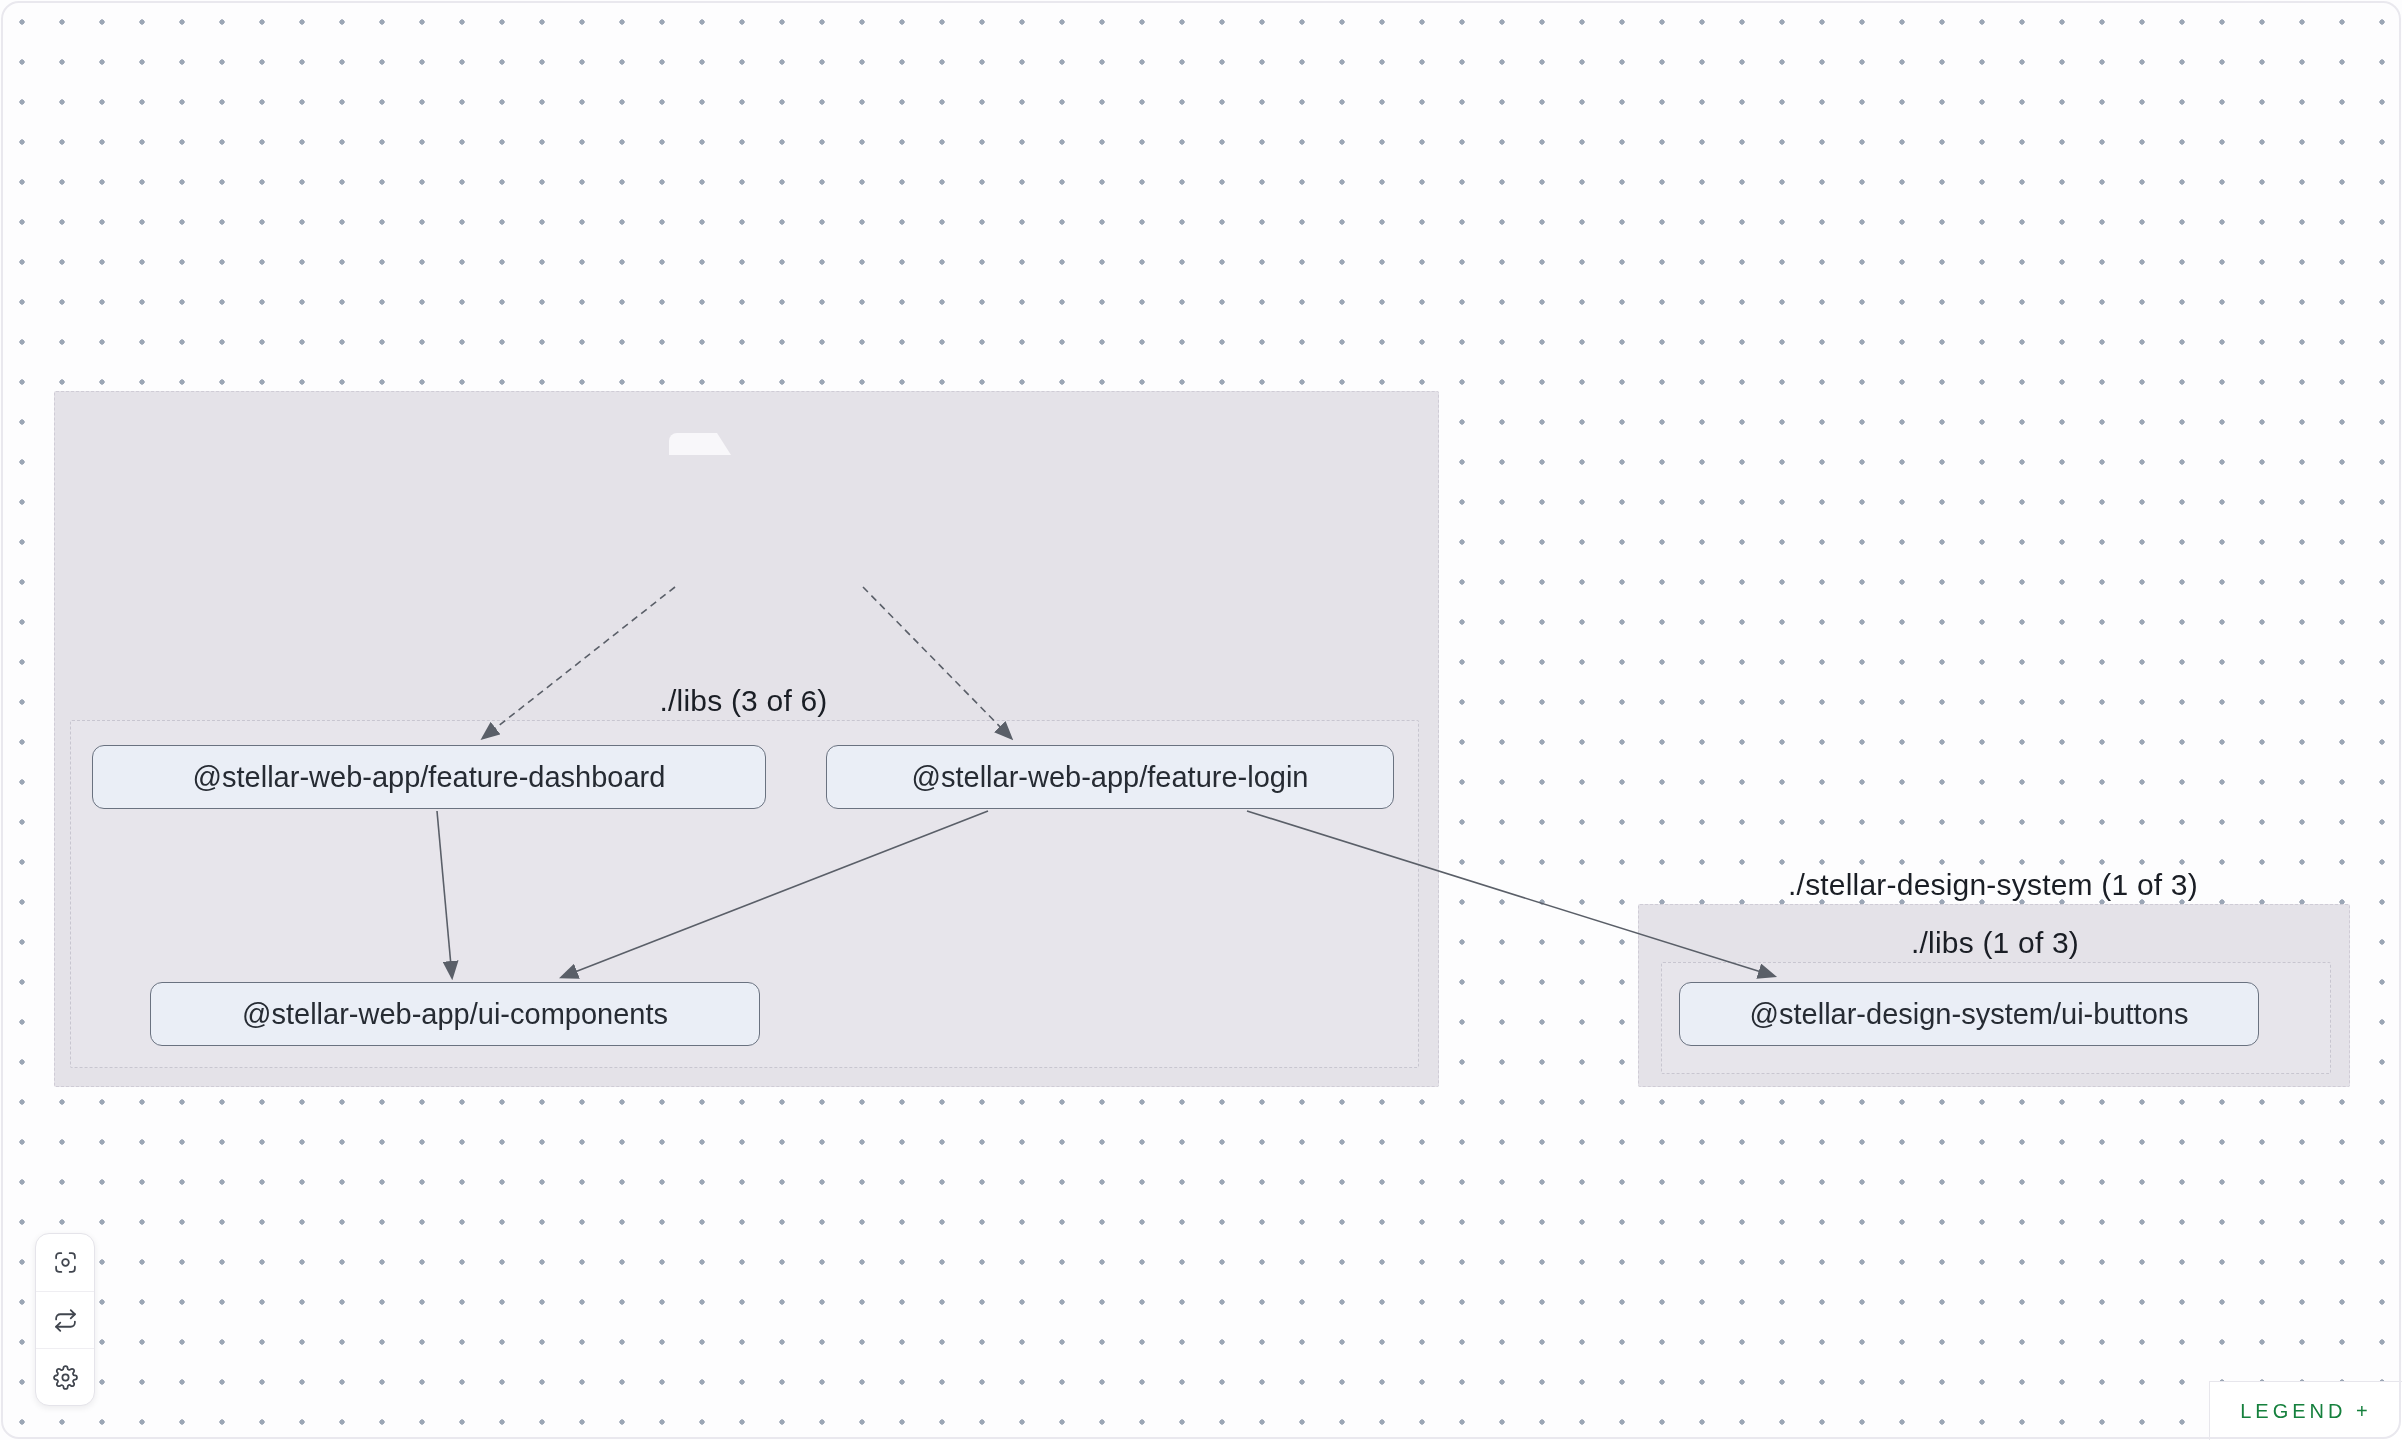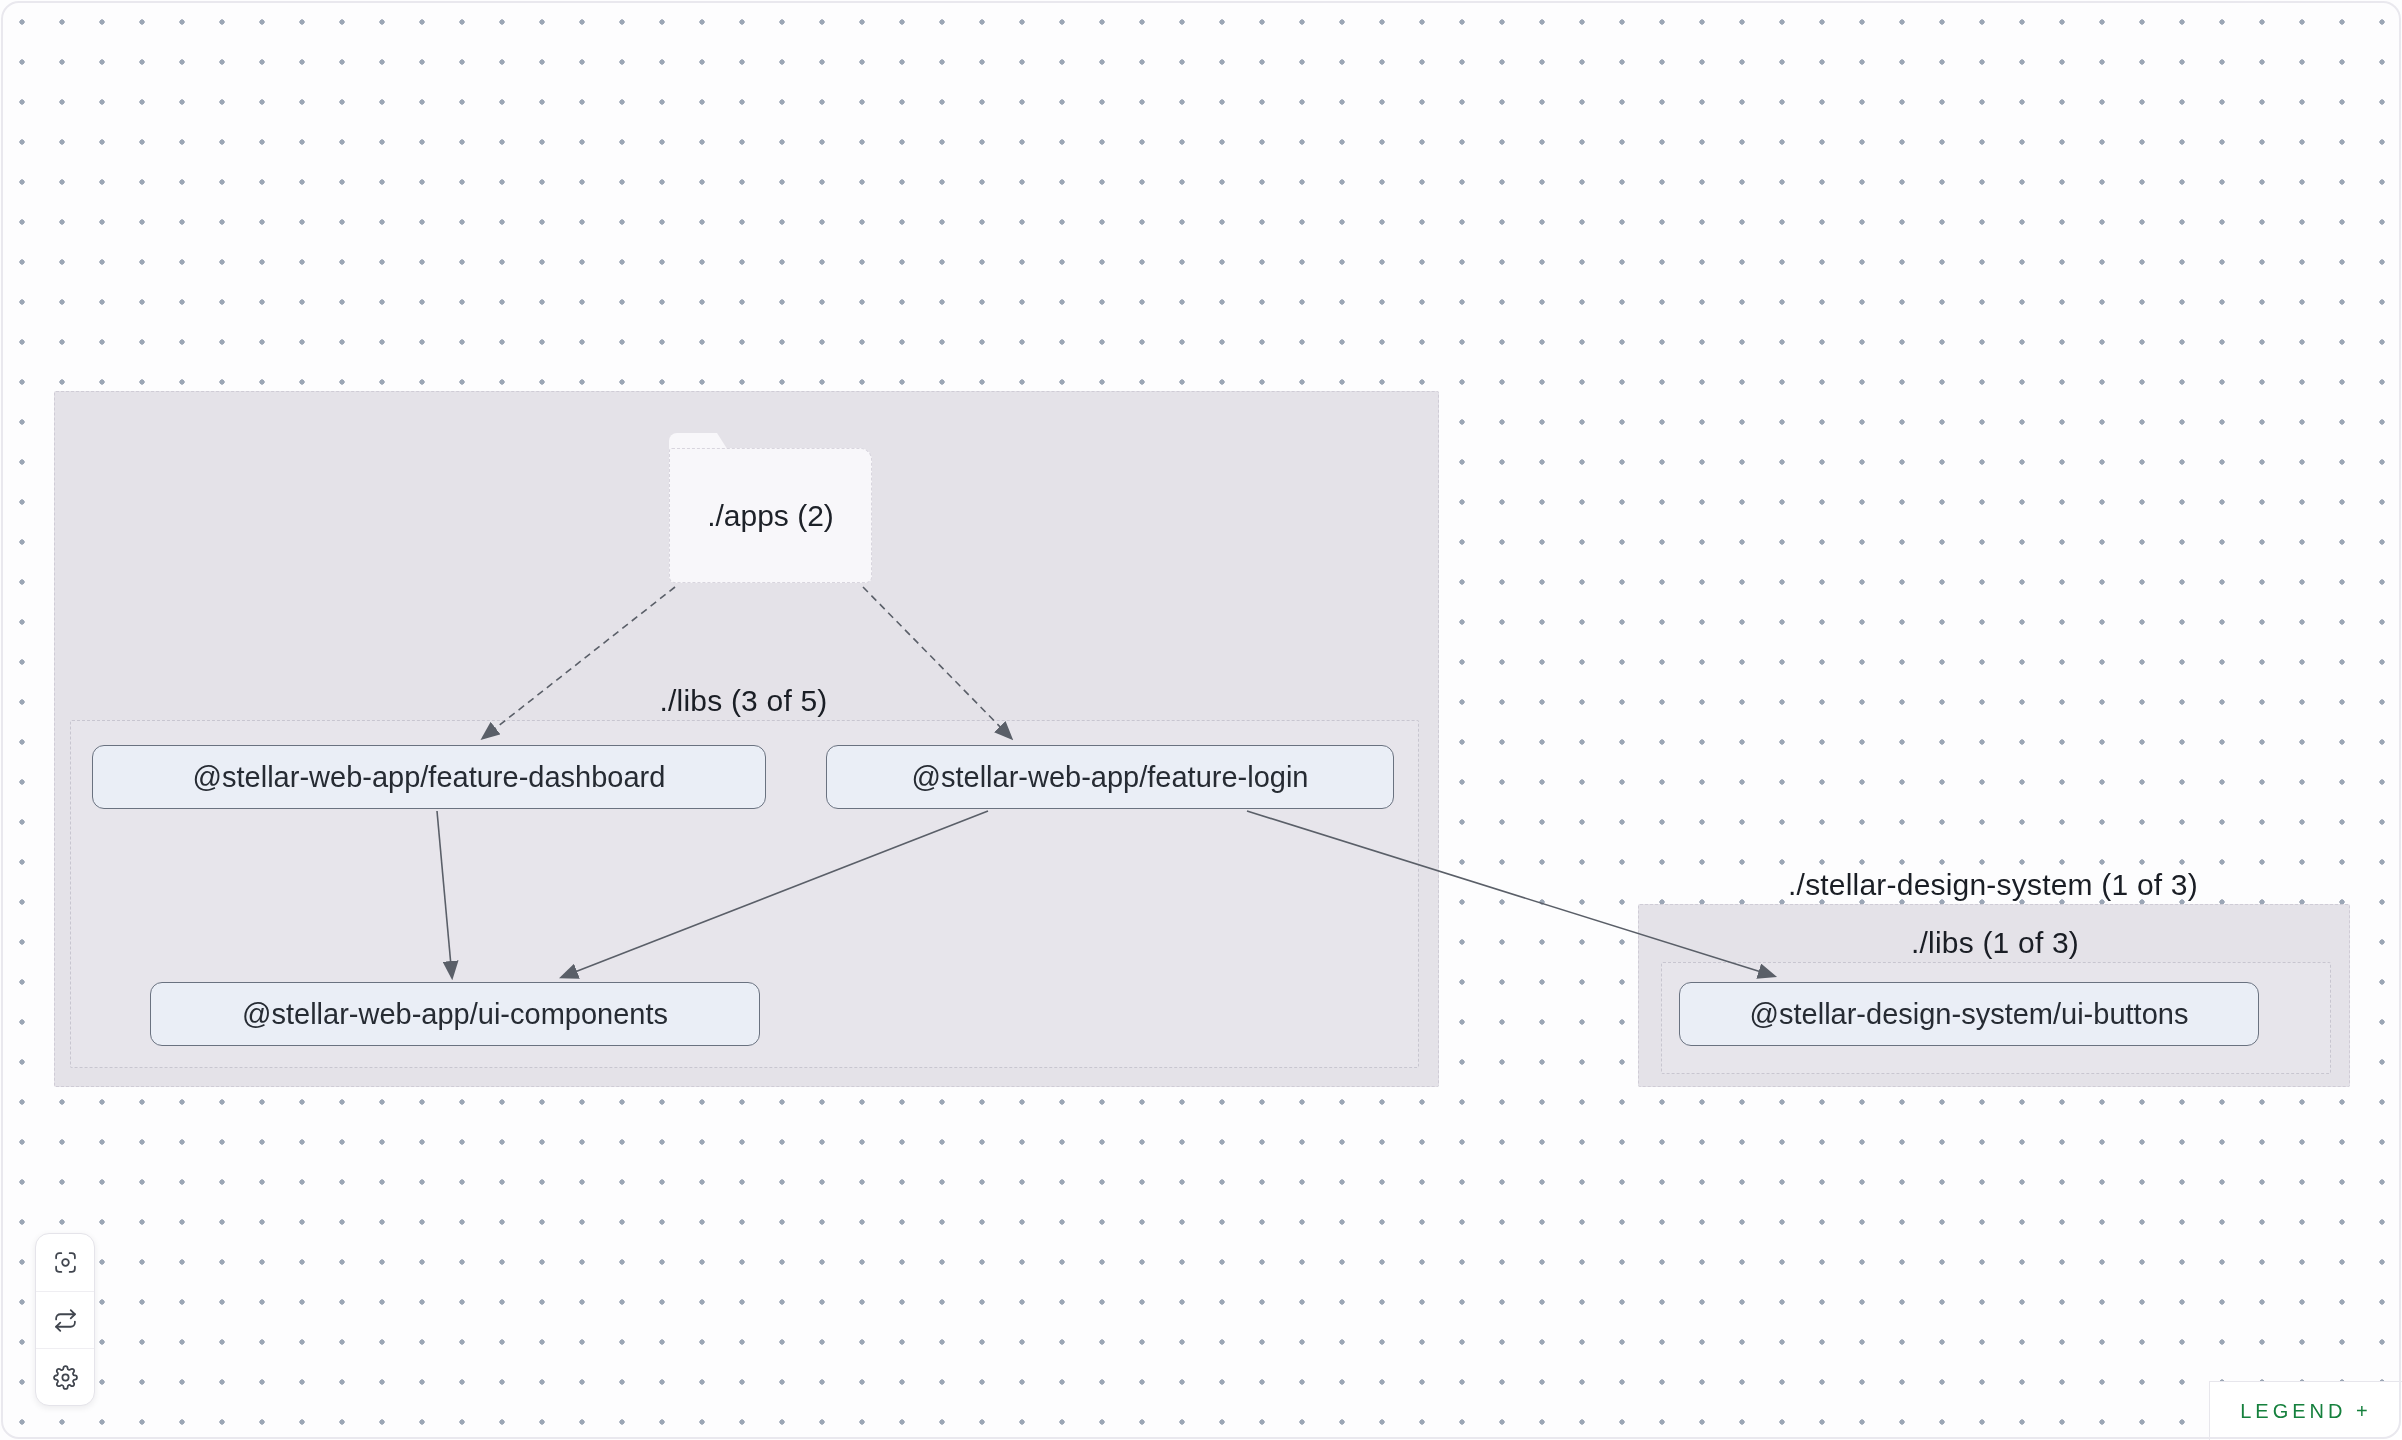--- a/index.html
+++ b/index.html
@@ -64,21 +64,21 @@
   }
 </style>
 </head>
 <body>
 
 <div id="stage">
 
   <div class="group-box" style="left:54px;top:391px;width:1383px;height:694px;"></div>
 
   <div class="subgroup-box" style="left:70px;top:720px;width:1347px;height:346px;"></div>
-  <div class="graph-label" style="left:70px;top:684px;width:1347px;">./libs (3 of 5)</div>
+  <div class="graph-label" style="left:70px;top:684px;width:1347px;">./libs (3 of 6)</div>
 
   <div class="group-box" style="left:1638px;top:904px;width:710px;height:181px;"></div>
   <div class="graph-label" style="left:1638px;top:868px;width:710px;">./stellar-design-system (1 of 3)</div>
 
   <div class="subgroup-box" style="left:1661px;top:962px;width:668px;height:110px;"></div>
   <div class="graph-label" style="left:1661px;top:926px;width:668px;">./libs (1 of 3)</div>
 
   <svg id="edges" width="2402" height="1440" viewBox="0 0 2402 1440">
     <defs>
       <marker id="arrow" viewBox="0 0 12 10" refX="10" refY="5" markerWidth="12" markerHeight="10" orient="auto-start-reverse">
@@ -92,23 +92,20 @@
 
     <line x1="437" y1="811" x2="452" y2="977" stroke="#5a5f68" stroke-width="1.6" marker-end="url(#arrow)"></line>
 
     <line x1="988" y1="811" x2="562" y2="977" stroke="#5a5f68" stroke-width="1.6" marker-end="url(#arrow)"></line>
 
     <line x1="1247" y1="811" x2="1774" y2="976" stroke="#5a5f68" stroke-width="1.6" marker-end="url(#arrow)"></line>
   </svg>
 
   <div class="folder">
     <div class="tab"></div>
-    <div class="body">
-      <span>./apps (2)</span>
-    </div>
   </div>
 
   <div class="node" style="left:92px;top:745px;width:674px;">@stellar-web-app/feature-dashboard</div>
   <div class="node" style="left:826px;top:745px;width:568px;">@stellar-web-app/feature-login</div>
   <div class="node" style="left:150px;top:982px;width:610px;">@stellar-web-app/ui-components</div>
   <div class="node" style="left:1679px;top:982px;width:580px;">@stellar-design-system/ui-buttons</div>
 
   <div class="toolbar">
     <button title="">
       <svg viewBox="0 0 24 24">

